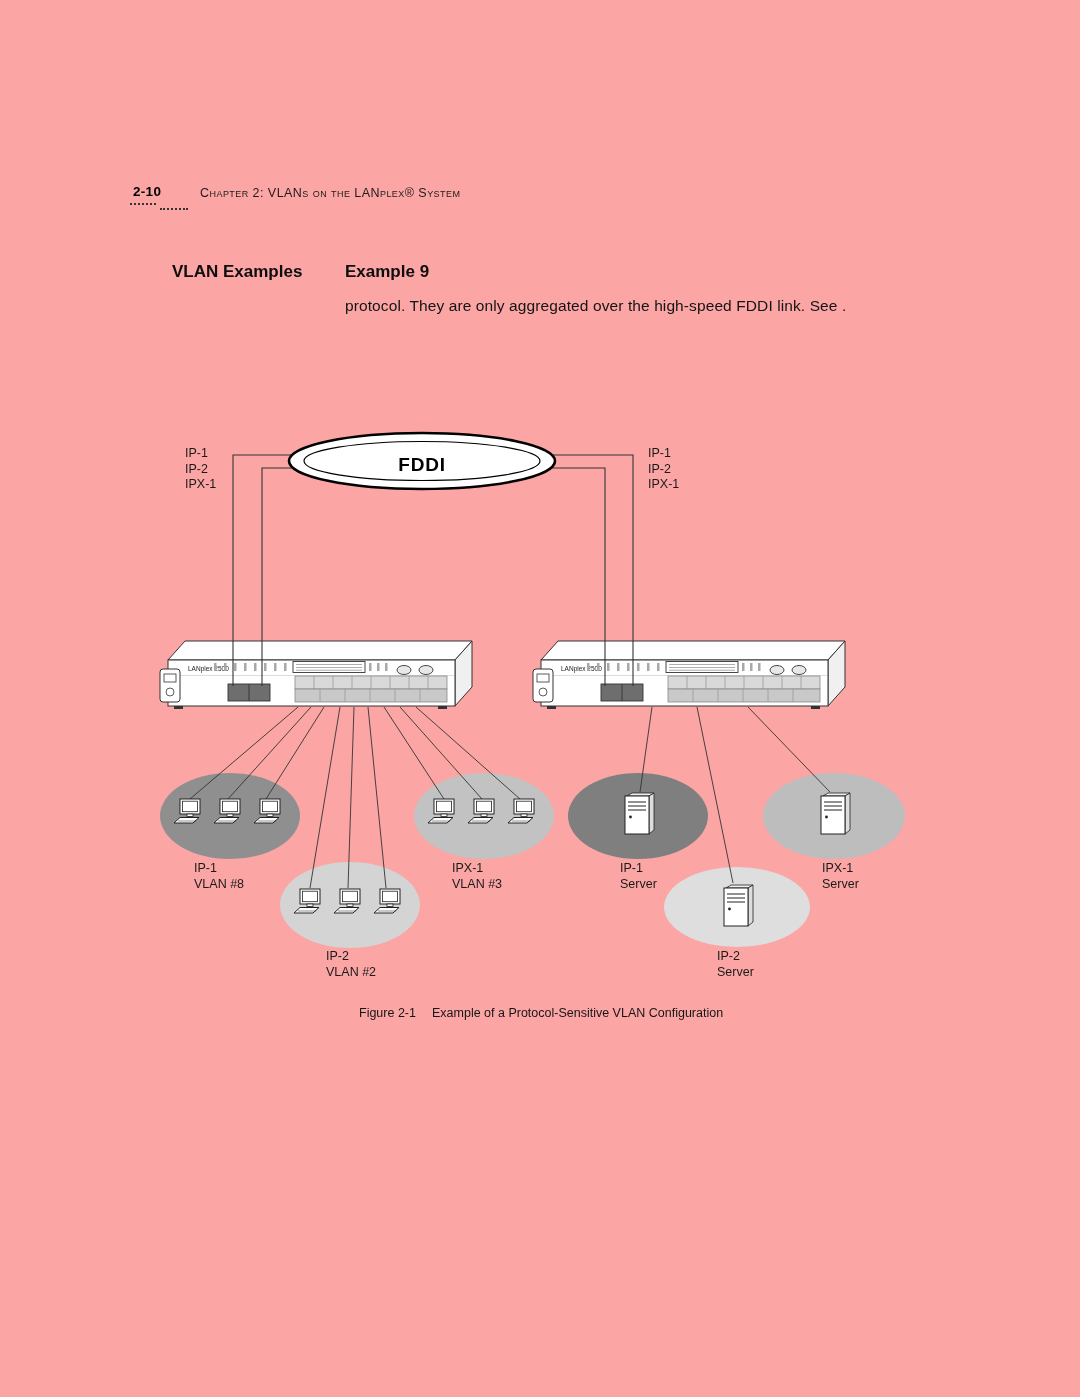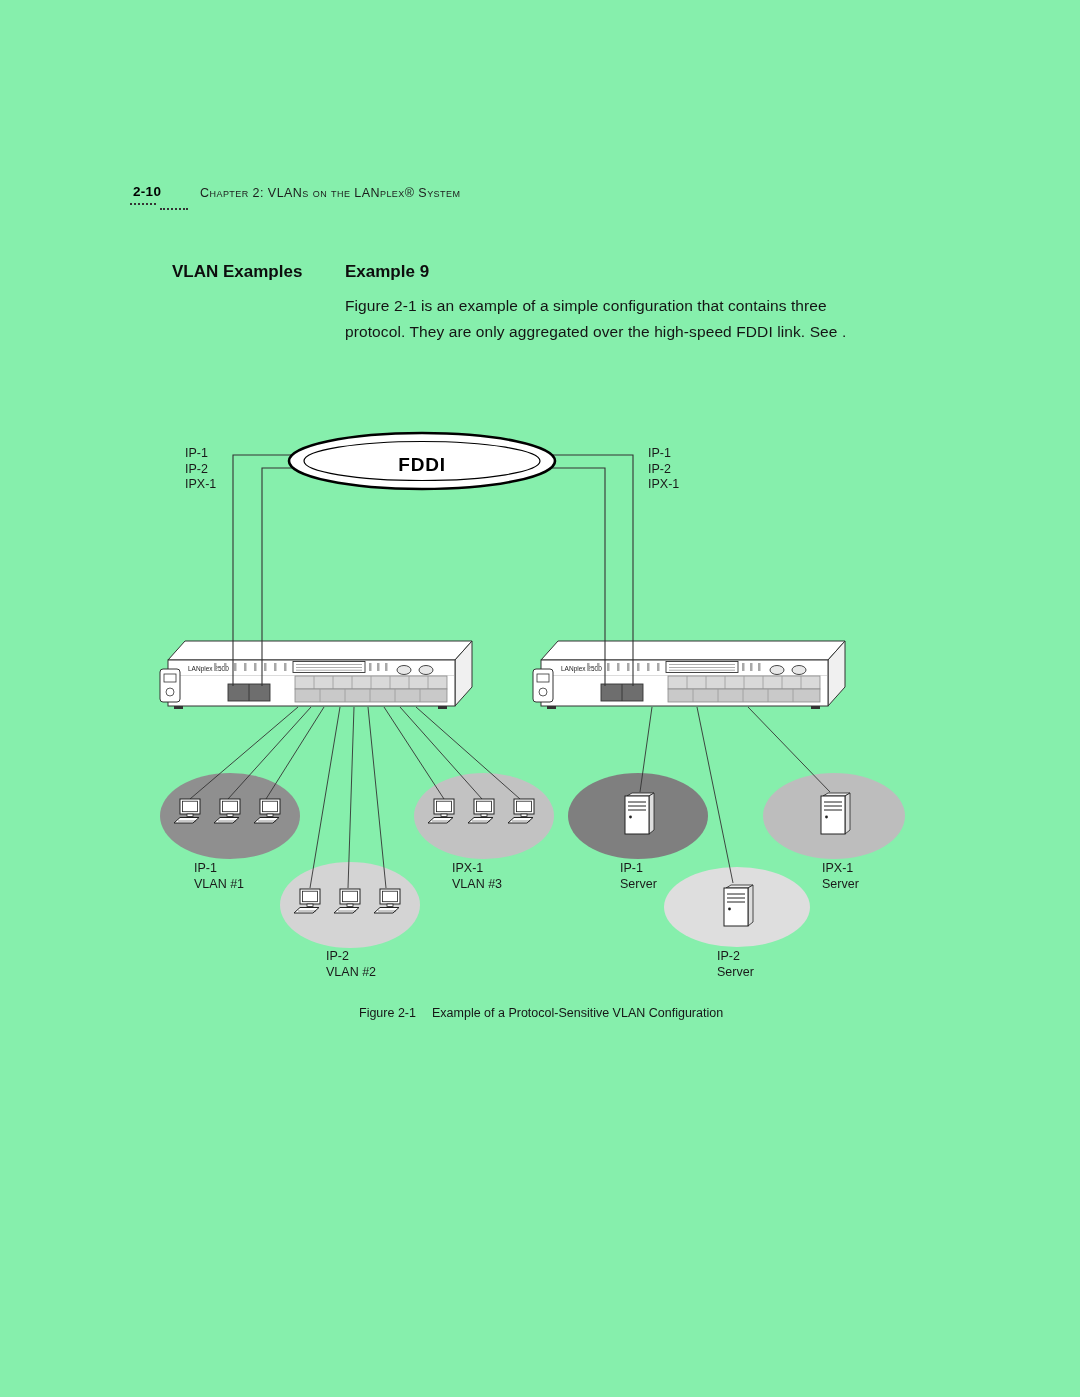--- a/index.html
+++ b/index.html
@@ -1,18 +1,18 @@
 <!DOCTYPE html>
 <html><head>
 <meta charset="utf-8">
 <style>
   * { margin:0; padding:0; box-sizing:border-box; }
   html, body { background:#ffffff; }
   body { font-family:"Liberation Sans","DejaVu Sans",sans-serif; }
-  .page { position:relative; width:1080px; height:1397px; background:#86efac; color:#111; overflow:hidden; }
+  .page { position:relative; width:1080px; height:1397px; background:#fca5a5; color:#111; overflow:hidden; }
   .abs { position:absolute; }
   .page-number { font-size:13.5px; font-weight:bold; letter-spacing:.3px; color:#000; }
   .ornament { border-bottom:2px dotted #333; height:0; }
   .chapter-header { font-size:12.5px; font-variant:small-caps; letter-spacing:.45px; color:#1c1c1c; }
   .heading { font-size:17px; font-weight:bold; color:#0d0d0d; }
   .body-text { font-size:15.5px; line-height:25.5px; color:#141414; letter-spacing:.1px; }
   .diagram-label { font-size:12.5px; line-height:15.5px; color:#1a1a1a; white-space:nowrap; }
   .fddi-label { font-size:19px; font-weight:bold; letter-spacing:.8px; text-align:center; color:#000; }
   .caption { font-size:12.5px; color:#161616; }
   .cap-label { display:inline-block; margin-right:16px; }
@@ -25,21 +25,20 @@
 
   <div class="abs page-number" style="left:133px; top:184px;">2-10</div>
   <div class="abs ornament" style="left:130px; top:203px; width:26px;"></div>
   <div class="abs ornament" style="left:160px; top:208px; width:28px;"></div>
   <div class="abs chapter-header" style="left:200px; top:186px;">Chapter 2: VLANs on the LANplex® System</div>
 
   <div class="abs heading" style="left:172px; top:262px;">VLAN Examples</div>
   <div class="abs heading" style="left:345px; top:262px;">Example 9</div>
 
   <div class="abs body-text" style="left:345px; top:293px; width:600px;">
-    <div>Figure 2-1 is an example of a simple configuration that contains three</div>
     <div>protocol. They are only aggregated over the high-speed FDDI link. See .</div>
   </div>
 
   <svg class="abs" style="left:0; top:420px;" width="1080" height="600" viewBox="0 420 1080 600">
     <defs>
 
       <g id="pc">
         <rect x="6" y="0" width="20" height="15" fill="#fff" stroke="#222" stroke-width="1"></rect>
         <rect x="8.5" y="2.2" width="15" height="10.5" fill="#fff" stroke="#222" stroke-width="0.8"></rect>
         <rect x="13" y="15" width="6" height="2.4" fill="#fff" stroke="#222" stroke-width="0.8"></rect>
@@ -177,21 +176,21 @@
     <div>IPX-1</div>
   </div>
   <div class="abs diagram-label" style="left:648px; top:446px;">
     <div>IP-1</div>
     <div>IP-2</div>
     <div>IPX-1</div>
   </div>
 
   <div class="abs diagram-label" style="left:194px; top:861px;">
     <div>IP-1</div>
-    <div>VLAN #1</div>
+    <div>VLAN #8</div>
   </div>
   <div class="abs diagram-label" style="left:452px; top:861px;">
     <div>IPX-1</div>
     <div>VLAN #3</div>
   </div>
   <div class="abs diagram-label" style="left:620px; top:861px;">
     <div>IP-1</div>
     <div>Server</div>
   </div>
   <div class="abs diagram-label" style="left:822px; top:861px;">

